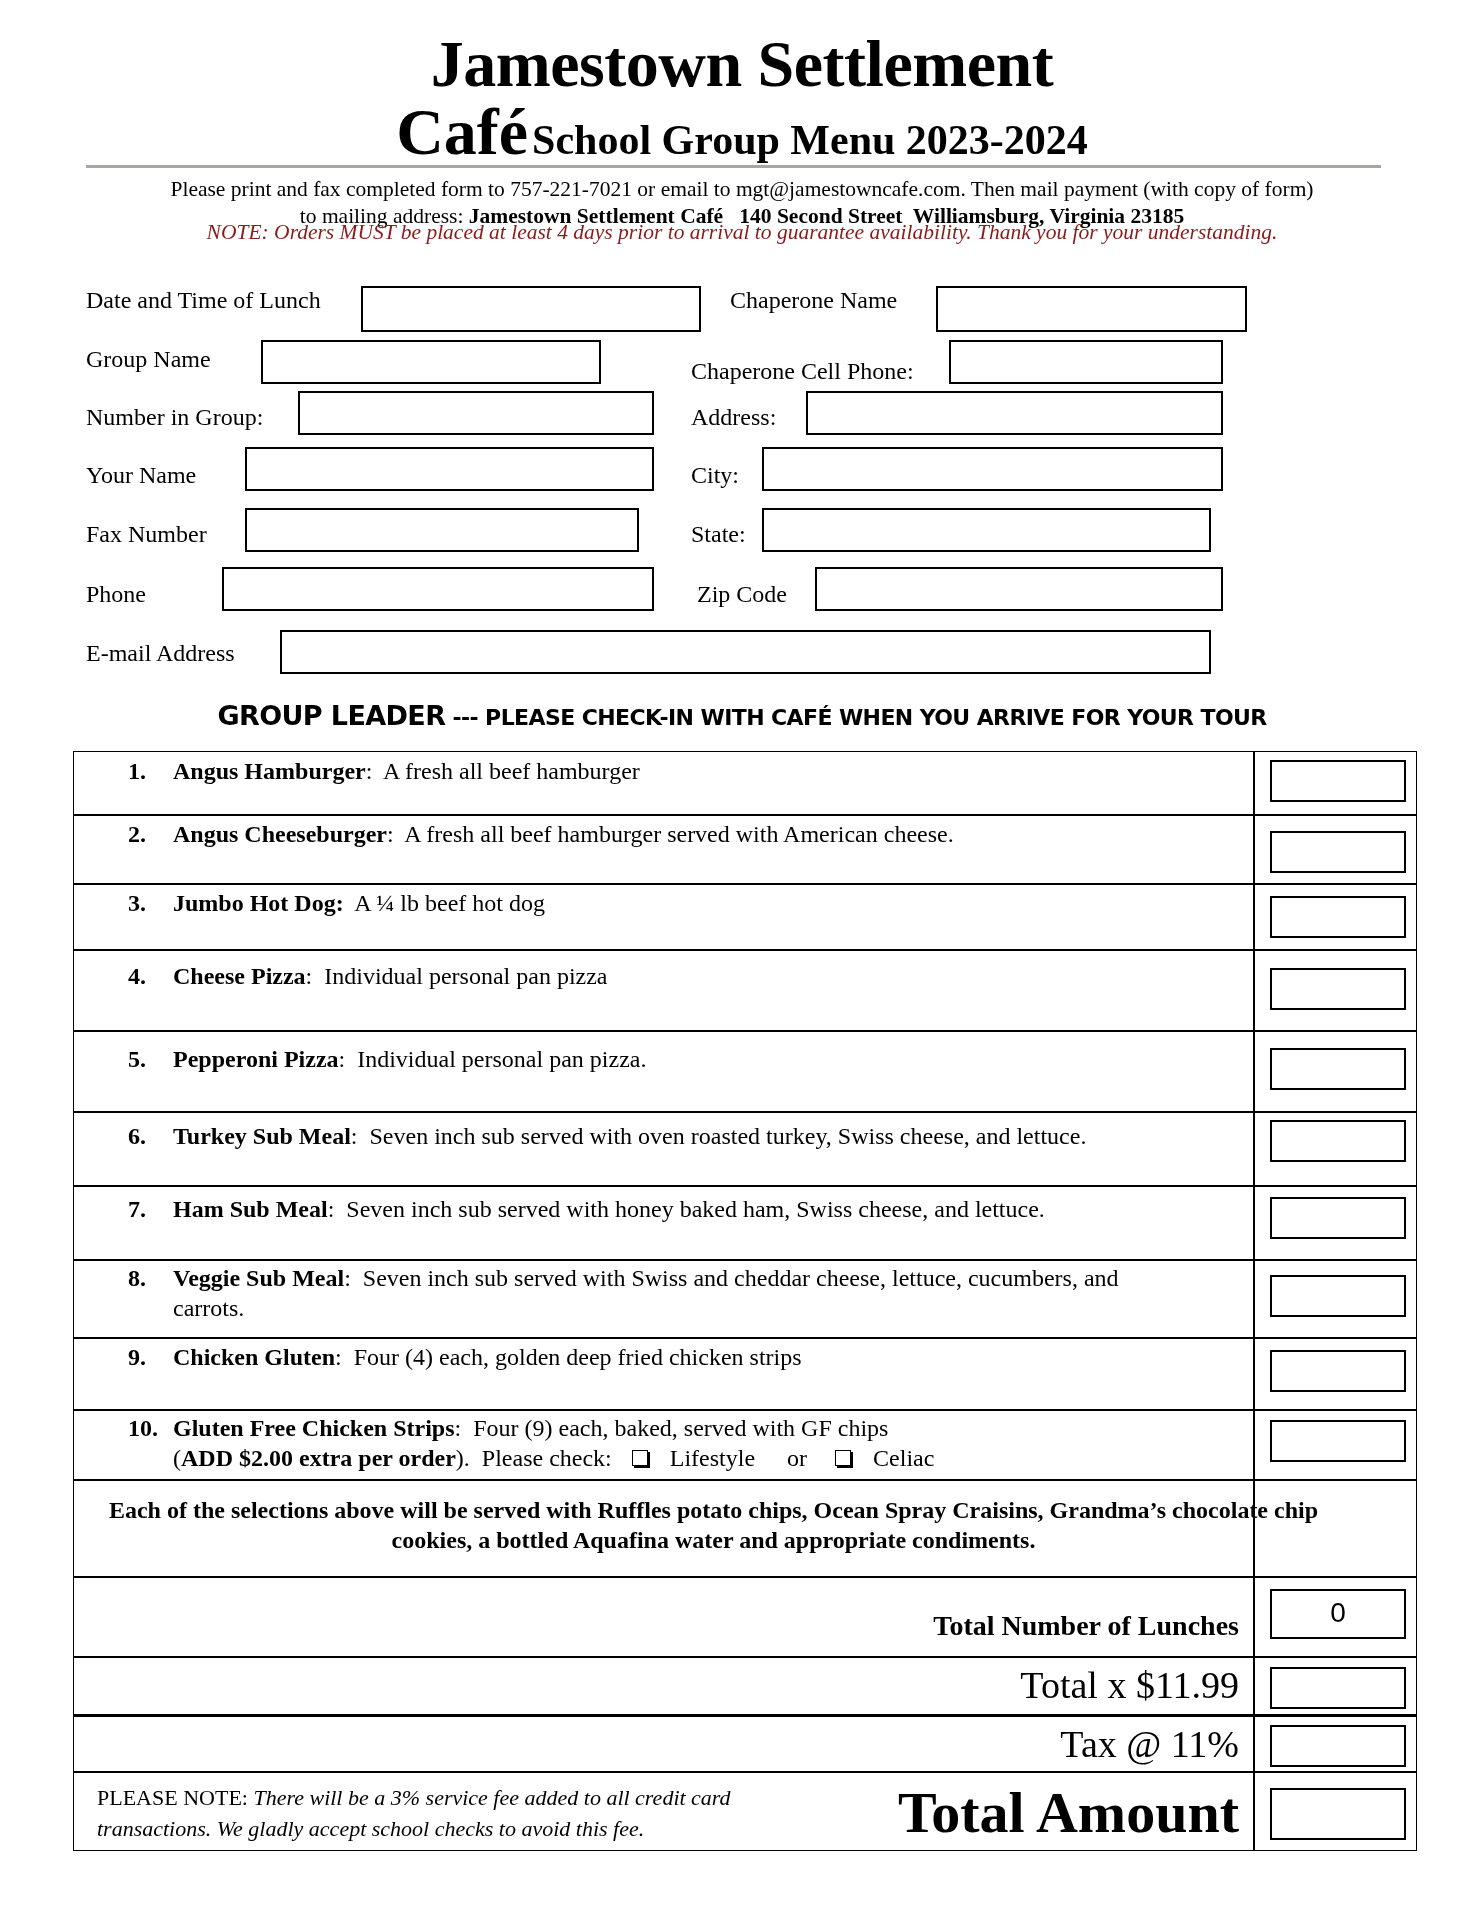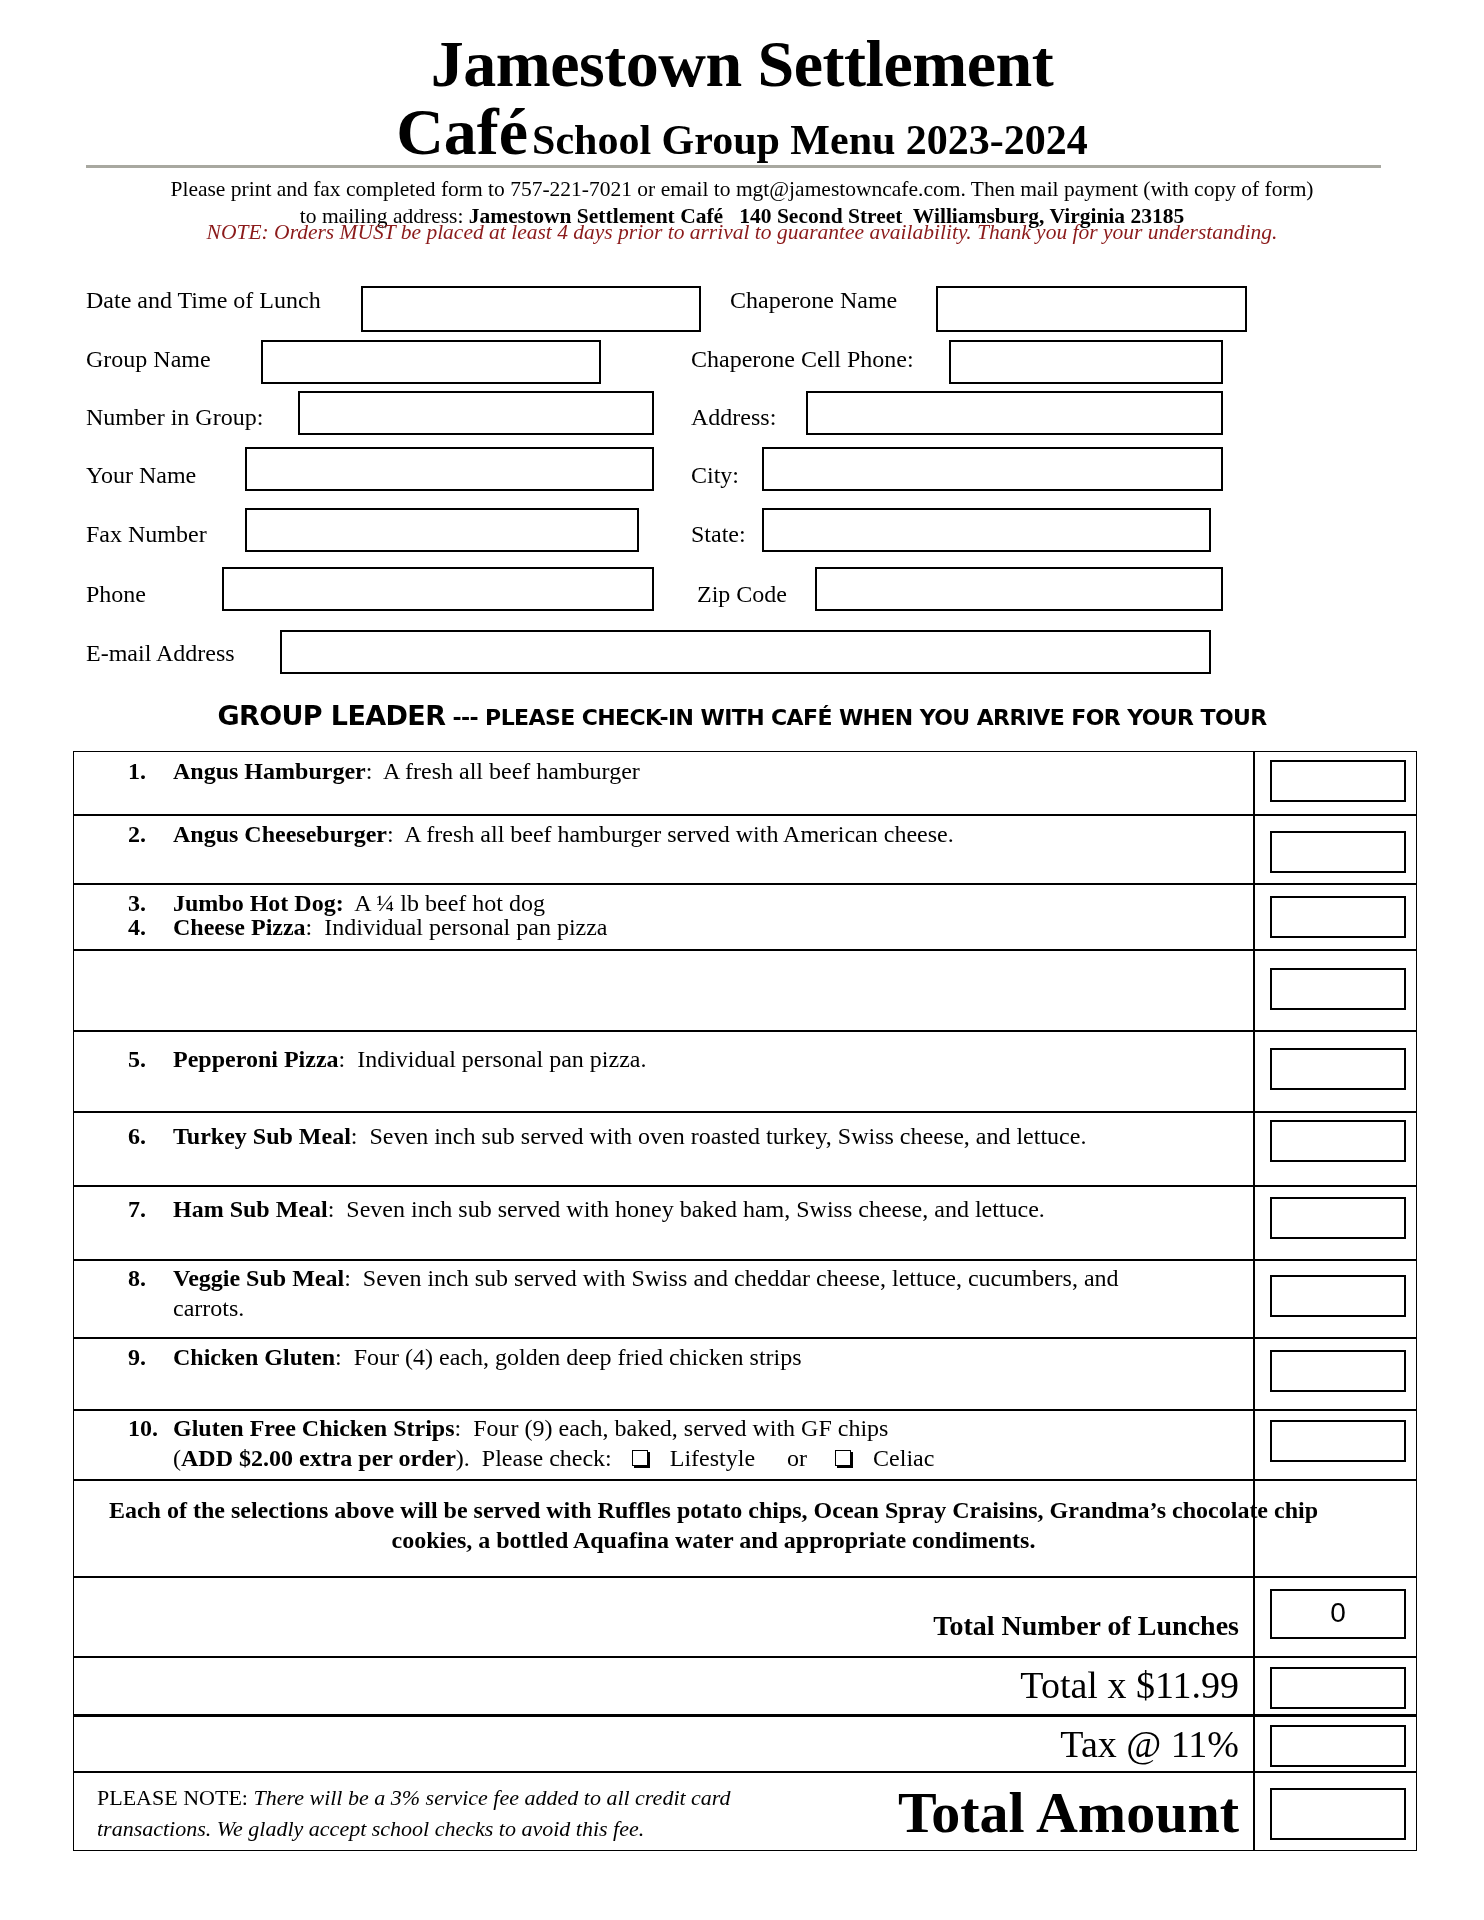--- a/index.html
+++ b/index.html
@@ -81,21 +81,21 @@
 
 <div class="abs flabel" style="top:519px;left:86px">Fax Number</div>
 <input class="abs fbox" style="top: 508px; left: 245px; width: 394px; height: 44px;" value="">
 
 <div class="abs flabel" style="top:579px;left:86px">Phone</div>
 <input class="abs fbox" style="top: 567px; left: 222px; width: 432px; height: 44px;" value="">
 
 <div class="abs flabel" style="top:285px;left:730px">Chaperone Name</div>
 <input class="abs fbox" style="top: 286px; left: 936px; width: 311px; height: 46px;" value="">
 
-<div class="abs flabel" style="top:344px;left:691px">Chaperone Cell Phone:</div>
+<div class="abs flabel" style="top:356px;left:691px">Chaperone Cell Phone:</div>
 <input class="abs fbox" style="top: 340px; left: 949px; width: 274px; height: 44px;" value="">
 
 <div class="abs flabel" style="top:402px;left:691px">Address:</div>
 <input class="abs fbox" style="top: 391px; left: 806px; width: 417px; height: 44px;" value="">
 
 <div class="abs flabel" style="top:460px;left:691px">City:</div>
 <input class="abs fbox" style="top: 447px; left: 762px; width: 461px; height: 44px;" value="">
 
 <div class="abs flabel" style="top:519px;left:691px">State:</div>
 <input class="abs fbox" style="top: 508px; left: 762px; width: 449px; height: 44px;" value="">
@@ -135,21 +135,21 @@
 <div class="item" style="top:819px">
   <span class="num">2.</span><span class="name">Angus Cheeseburger</span><span style="white-space:pre">:  A fresh all beef hamburger served with American cheese.</span>
 </div>
 <input class="qbox" style="top: 831px;" value="">
 
 <div class="item" style="top:888px">
   <span class="num">3.</span><span class="name">Jumbo Hot Dog:</span><span style="white-space:pre">  A ¼ lb beef hot dog</span>
 </div>
 <input class="qbox" style="top: 896px;" value="">
 
-<div class="item" style="top:912px">
+<div class="item" style="top:961px">
   <span class="num">4.</span><span class="name">Cheese Pizza</span><span style="white-space:pre">:  Individual personal pan pizza</span>
 </div>
 <input class="qbox" style="top: 968px;" value="">
 
 <div class="item" style="top:1044px">
   <span class="num">5.</span><span class="name">Pepperoni Pizza</span><span style="white-space:pre">:  Individual personal pan pizza.</span>
 </div>
 <input class="qbox" style="top: 1048px;" value="">
 
 <div class="item" style="top:1121px">

